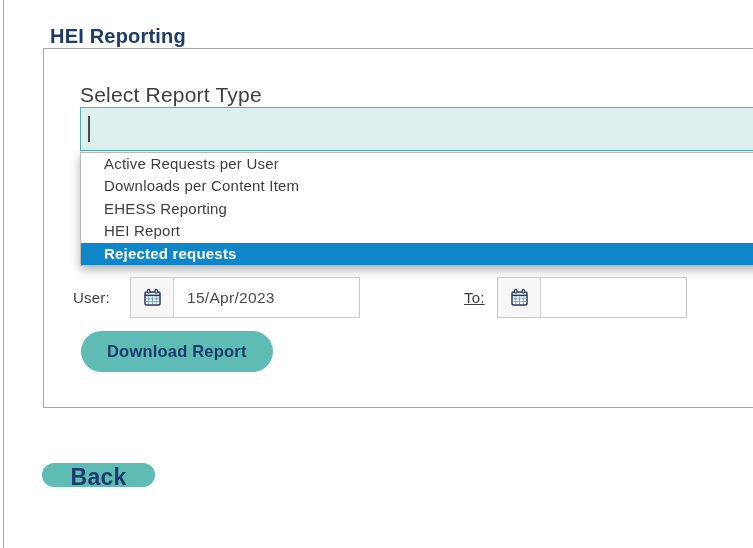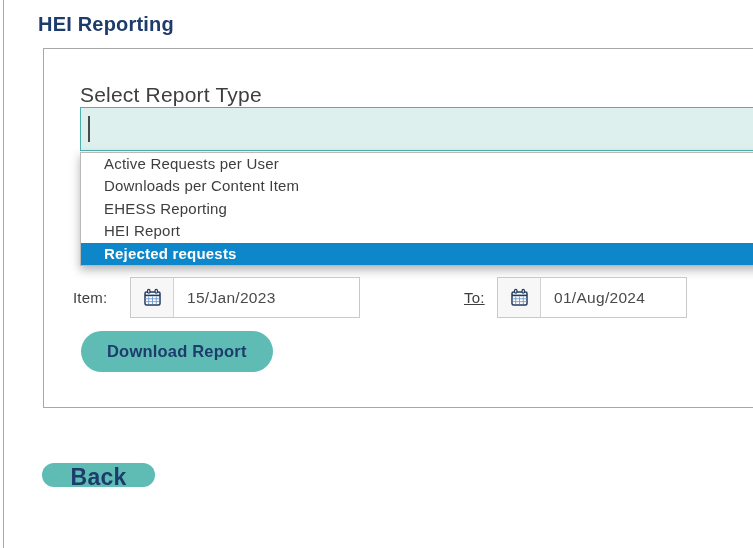--- a/index.html
+++ b/index.html
@@ -10,21 +10,21 @@
     --input-border:#4db0ab;
     --text-gray:#3e3e3e;
     --border-gray:#a8a8a8;
   }
   html,body{margin:0;padding:0;background:#fff;}
   body{font-family:"Liberation Sans", sans-serif; color:var(--text-gray);}
   .screen{position:relative;width:753px;height:548px;background:#fff;overflow:hidden;}
 
   .page-left-border{position:absolute;left:3px;top:0;width:1px;height:548px;background:#ababab;}
 
-  .page-title{position:absolute;left:38px;top:13px;margin:0;font-size:20px;font-weight:bold;
+  .page-title{position:absolute;left:38px;top:13px;margin:12px;font-size:20px;font-weight:bold;
     color:var(--navy);letter-spacing:.2px;}
 
   .panel{position:absolute;left:43px;top:48px;width:720px;height:360px;border:1px solid var(--border-gray);
     background:#fff;box-sizing:border-box;}
 
   .select-label{position:absolute;left:80px;top:83px;font-size:21px;color:var(--text-gray);letter-spacing:.2px;}
 
   .select-input{position:absolute;left:80px;top:107px;width:705px;height:44px;box-sizing:border-box;
     background:var(--input-bg);border:1.5px solid var(--input-border);}
   .caret{position:absolute;left:7px;top:8px;width:1.5px;height:26px;background:#4a4a4a;}
@@ -73,47 +73,46 @@
 
   <div class="dropdown">
 
   <div class="option">Active Requests per User</div>
       <div class="option">Downloads per Content Item</div>
       <div class="option">EHESS Reporting</div>
       <div class="option">HEI Report</div>
       <div class="option selected">Rejected requests</div>
     </div>
 
-  <span class="date-label from-label">Item:</span>
+  <span class="date-label from-label">User:</span>
 
   <div class="date-input from-input">
     <span class="cal-cell">
       <svg width="19" height="19" viewBox="0 0 19 19">
         <rect x="2" y="4" width="15" height="13" rx="1.5" fill="#ffffff" stroke="#253a5e" stroke-width="1.5"></rect>
         <line x1="2" y1="7.4" x2="17" y2="7.4" stroke="#253a5e" stroke-width="1.6"></line>
         <rect x="4.6" y="1.4" width="2.3" height="3.8" rx="1.1" fill="#ffffff" stroke="#253a5e" stroke-width="1.2"></rect>
         <rect x="12.1" y="1.4" width="2.3" height="3.8" rx="1.1" fill="#ffffff" stroke="#253a5e" stroke-width="1.2"></rect>
         <path d="M5.7 8.5v7.5 M9.5 8.5v7.5 M13.3 8.5v7.5 M2.5 10.8h14 M2.5 13.6h14" stroke="#6b9bd2" stroke-width="0.9" fill="none"></path>
       </svg>
     </span>
-    <span class="date-value">15/Jan/2023</span>
+    <span class="date-value">15/Apr/2023</span>
   </div>
 
   <span class="date-label to-label">To:</span>
 
   <div class="date-input to-input">
     <span class="cal-cell">
       <svg width="19" height="19" viewBox="0 0 19 19">
         <rect x="2" y="4" width="15" height="13" rx="1.5" fill="#ffffff" stroke="#253a5e" stroke-width="1.5"></rect>
         <line x1="2" y1="7.4" x2="17" y2="7.4" stroke="#253a5e" stroke-width="1.6"></line>
         <rect x="4.6" y="1.4" width="2.3" height="3.8" rx="1.1" fill="#ffffff" stroke="#253a5e" stroke-width="1.2"></rect>
         <rect x="12.1" y="1.4" width="2.3" height="3.8" rx="1.1" fill="#ffffff" stroke="#253a5e" stroke-width="1.2"></rect>
         <path d="M5.7 8.5v7.5 M9.5 8.5v7.5 M13.3 8.5v7.5 M2.5 10.8h14 M2.5 13.6h14" stroke="#6b9bd2" stroke-width="0.9" fill="none"></path>
       </svg>
     </span>
-    <span class="date-value">01/Aug/2024</span>
   </div>
 
   <button class="pill download-btn">Download Report</button>
 
   <button class="pill back-btn">Back</button>
 
 </div>
 
 </body></html>

